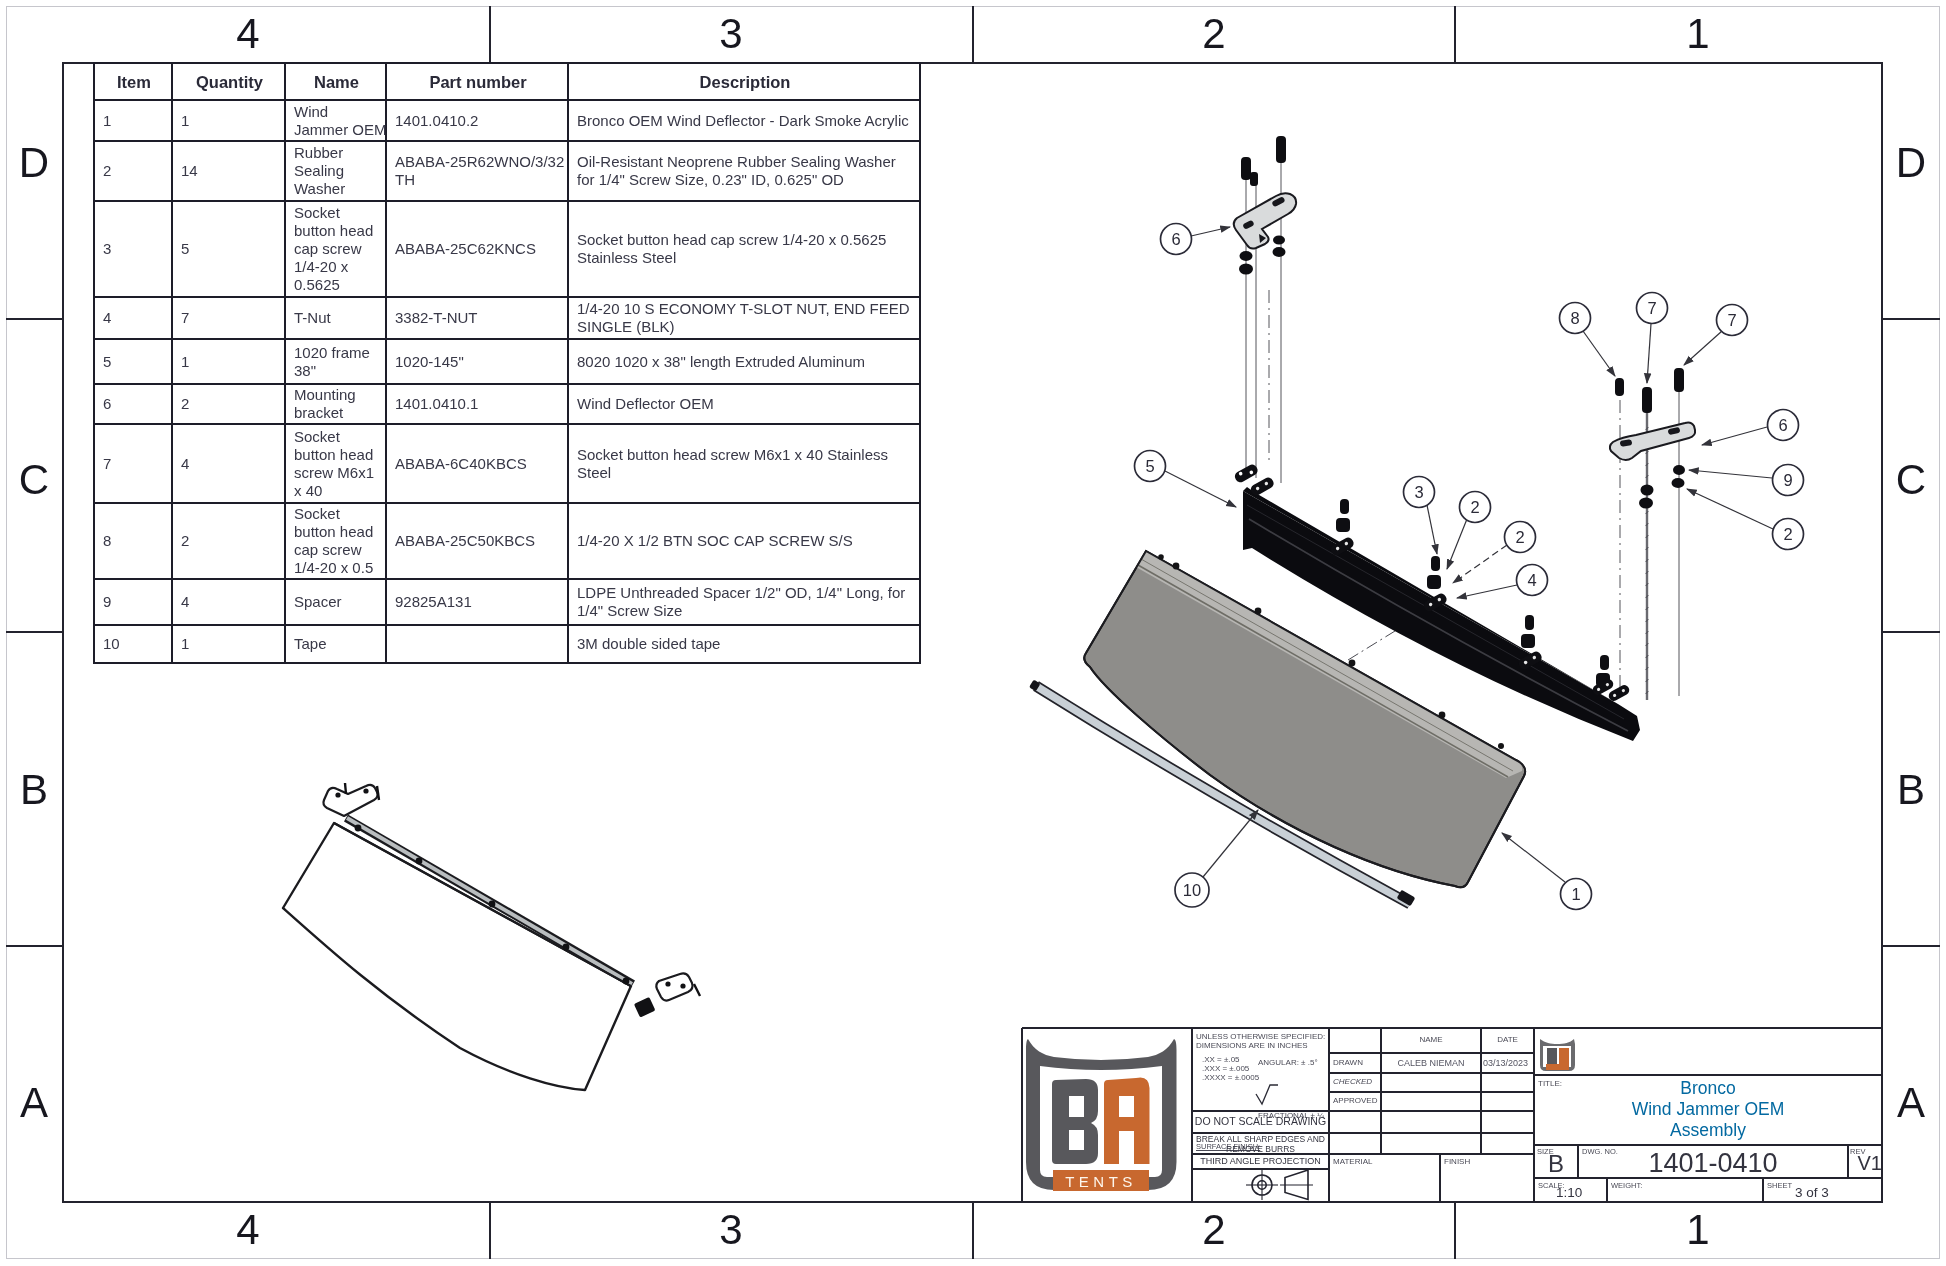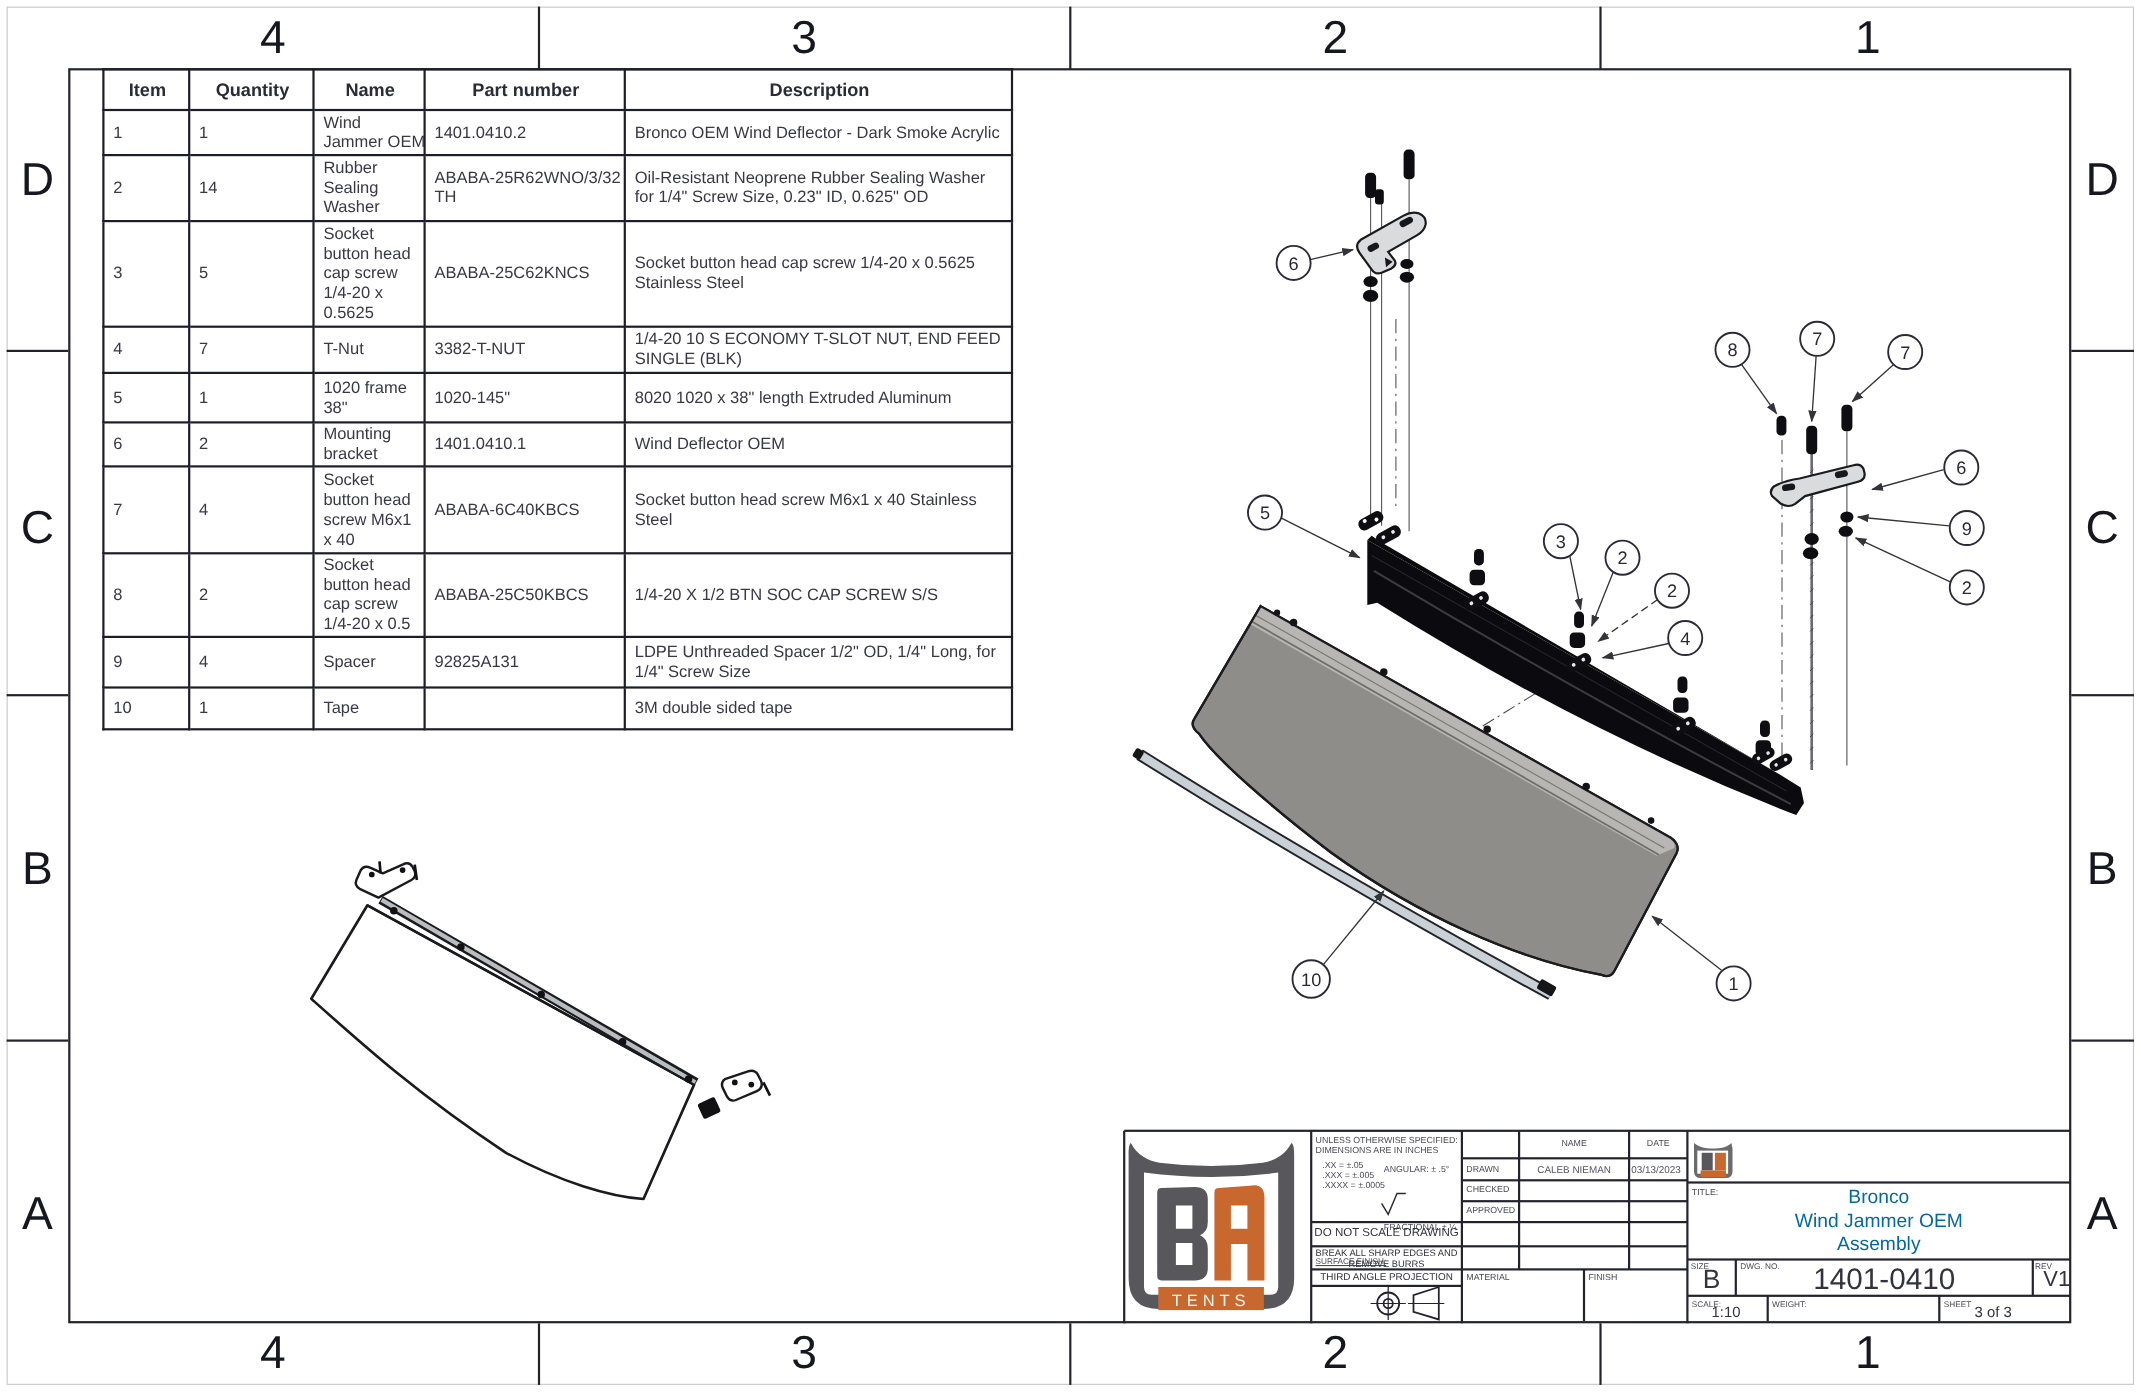--- a/index.html
+++ b/index.html
@@ -175,21 +175,21 @@
 <div class="tb-lab" style="left:1258px;top:1058px;">ANGULAR: ± .5°</div>
 <div class="tb-lab" style="left:1258px;top:1067px;margin-top:44px;">FRACTIONAL ± ¼</div>
 <div class="tb-lab" style="left:1196px;top:1142px;font-size:7.5px;text-decoration:underline;">SURFACE FINISH:</div>
 <div class="tb-txt" style="left:1192px;top:1115px;width:137px;text-align:center;font-size:10.5px;white-space:nowrap;">DO NOT SCALE DRAWING</div>
 <div class="tb-txt" style="left:1192px;top:1135px;width:137px;text-align:center;font-size:8.5px;line-height:9.5px;">BREAK ALL SHARP EDGES AND<br>REMOVE BURRS</div>
 <div class="tb-txt" style="left:1192px;top:1156px;width:137px;text-align:center;font-size:9px;">THIRD ANGLE PROJECTION</div>
 
 <div class="tb-lab" style="left:1381px;top:1035px;width:100px;text-align:center;">NAME</div>
 <div class="tb-lab" style="left:1481px;top:1035px;width:53px;text-align:center;">DATE</div>
 <div class="tb-lab" style="left:1333px;top:1058px;">DRAWN</div>
-<div class="tb-lab" style="left:1333px;top:1077px;">CHECKED</div>
+<div class="tb-lab" style="left:1333px;top:1077px;font-style:italic;">CHECKED</div>
 <div class="tb-lab" style="left:1333px;top:1096px;">APPROVED</div>
 <div class="tb-lab" style="left:1381px;top:1058px;width:100px;text-align:center;font-size:9px;color:#555562;">CALEB NIEMAN</div>
 <div class="tb-lab" style="left:1481px;top:1058px;width:49px;text-align:center;font-size:9px;color:#555562;">03/13/2023</div>
 <div class="tb-lab" style="left:1333px;top:1157px;">MATERIAL</div>
 <div class="tb-lab" style="left:1444px;top:1157px;">FINISH</div>
 
 <div class="tb-lab" style="left:1538px;top:1079px;">TITLE:</div>
 <div class="tb-txt" style="left:1534px;top:1078px;width:348px;text-align:center;font-size:17.5px;line-height:21px;color:#0369a1;">Bronco<br>Wind Jammer OEM<br>Assembly</div>
 <div class="tb-lab" style="left:1537px;top:1147px;font-size:7.5px;">SIZE</div>
 <div class="tb-lab" style="left:1582px;top:1147px;font-size:7.5px;">DWG. NO.</div>

